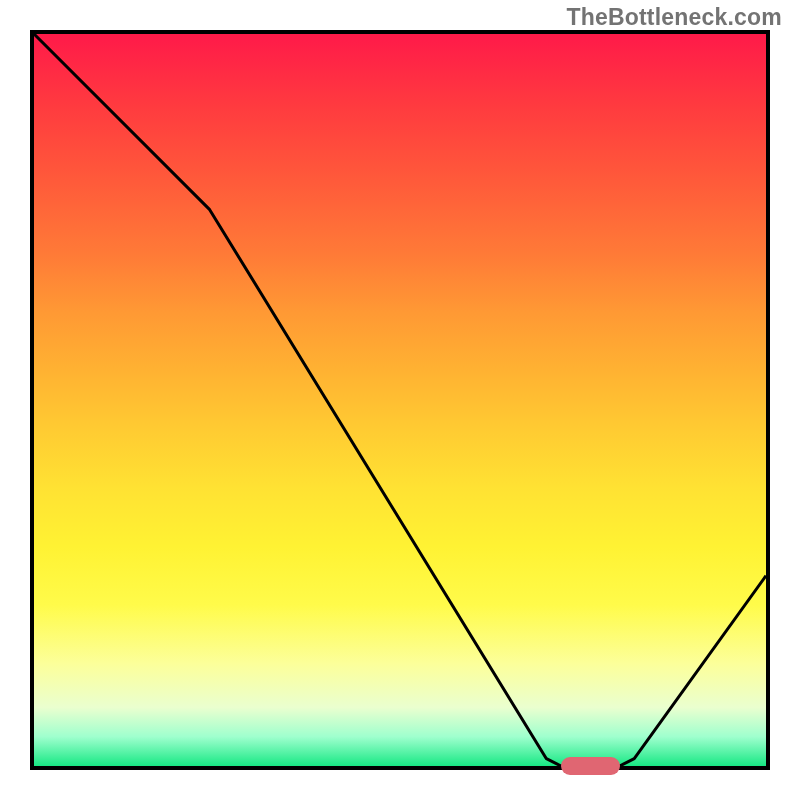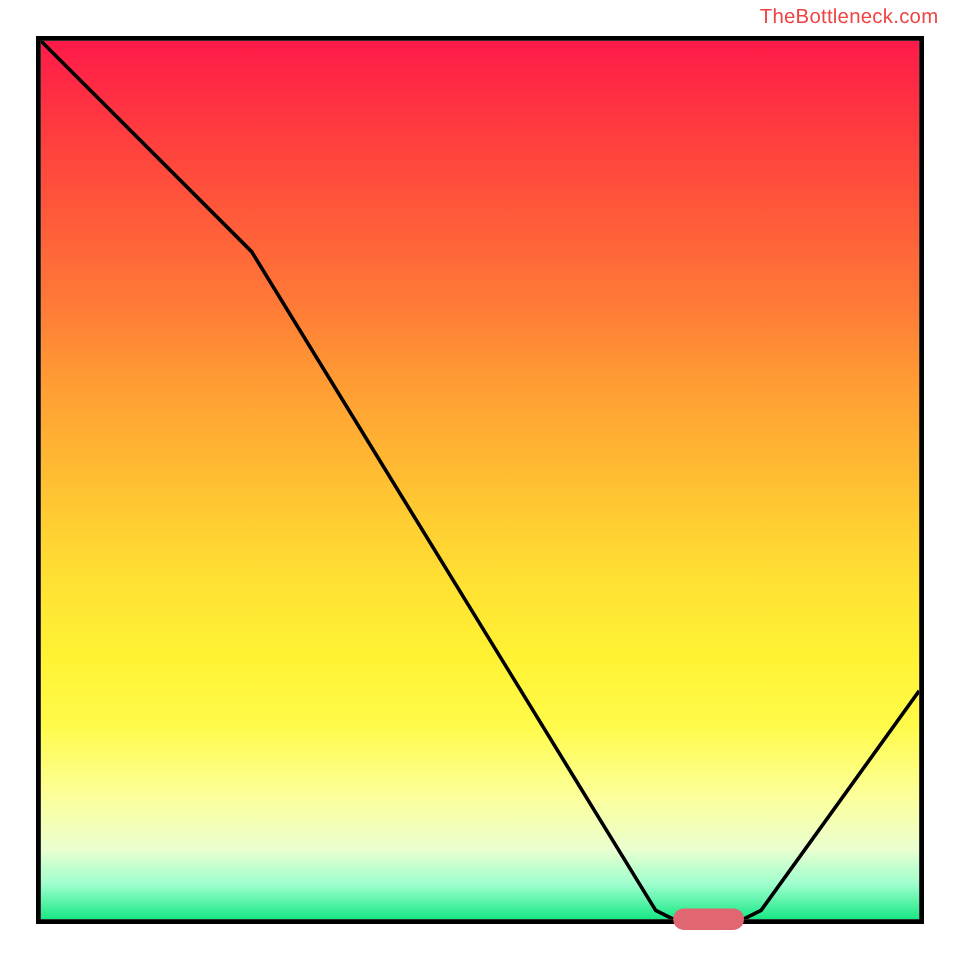--- a/index.html
+++ b/index.html
@@ -13,23 +13,23 @@
   }
   .container {
     position: relative;
     width: 800px;
     height: 800px;
   }
   .watermark {
     position: absolute;
     top: 4px;
     right: 18px;
-    font-size: 17px;
-    color: #ef4444;
-    font-weight: 400;
+    font-size: 23px;
+    color: #737373;
+    font-weight: 700;
     letter-spacing: 0.2px;
   }
   .plot-area {
     position: absolute;
     left: 30px;
     top: 30px;
     width: 740px;
     height: 740px;
     box-sizing: border-box;
     border: 4px solid #000;

